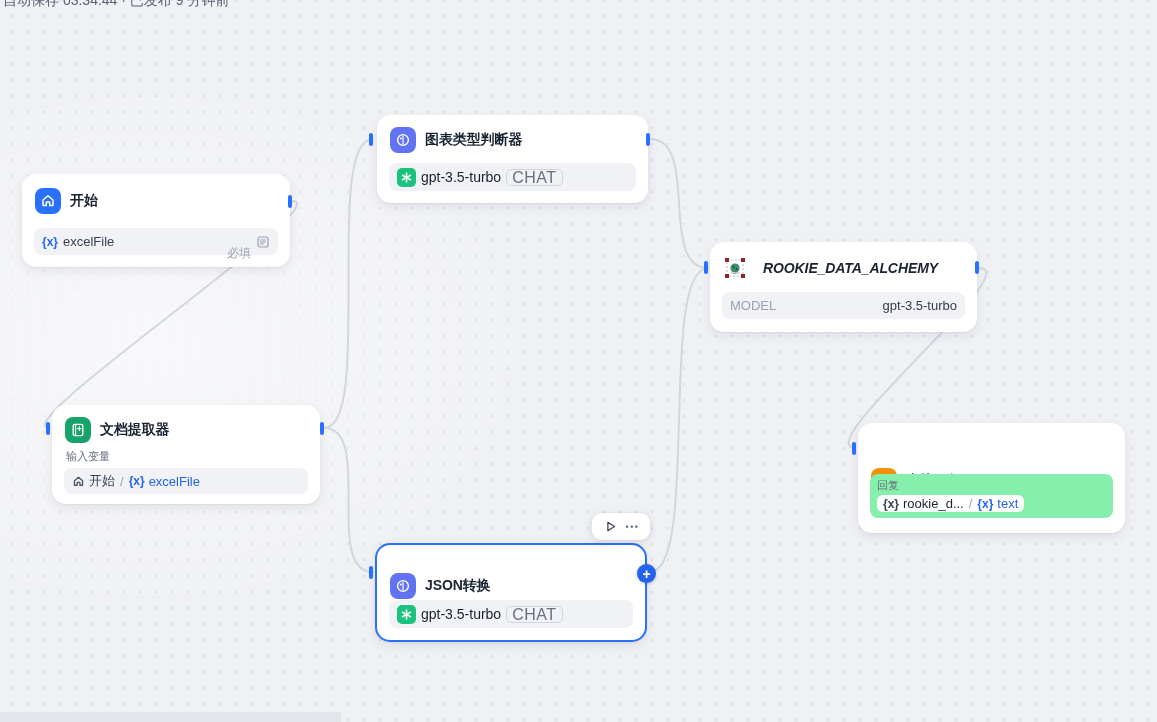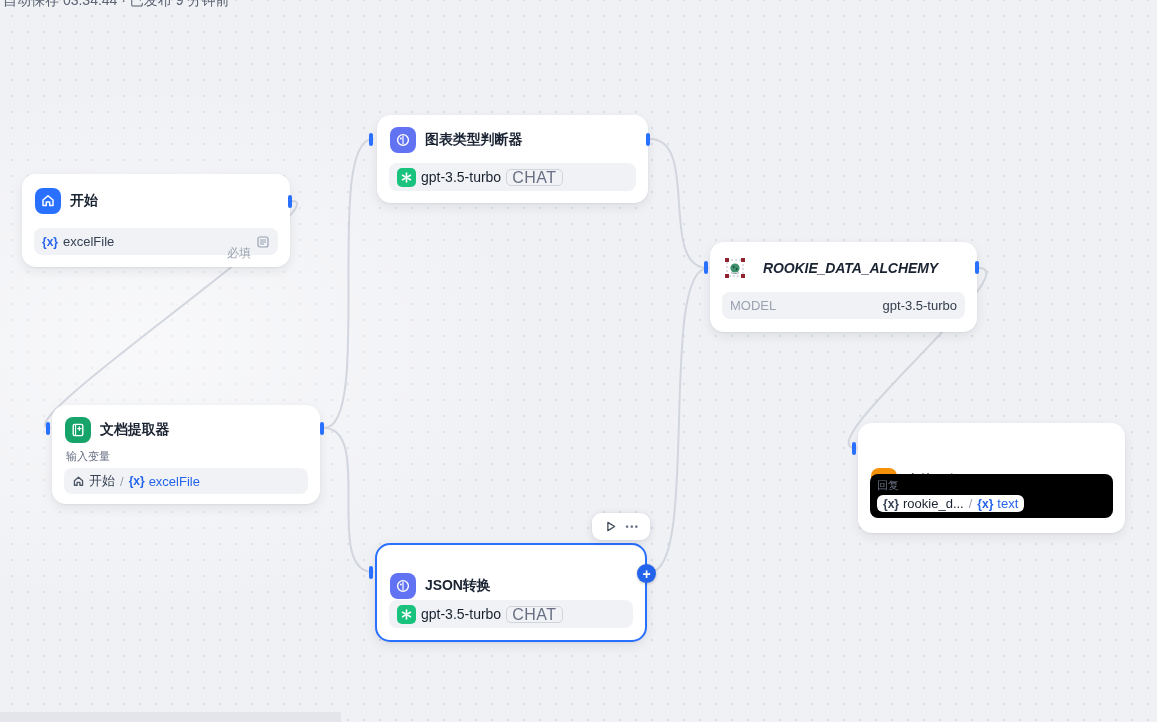--- a/index.html
+++ b/index.html
@@ -66,21 +66,21 @@
   }
   .model-label { color:#9aa2b3; font-size:13px; }
   .model-value { margin-left:auto; color:#333d4d; font-size:13px; }
 
   .white-pill {
     background:#ffffff; border-radius:6px; padding:1px 6px;
     display:inline-flex; align-items:center; gap:4px; font-size:13px;
     margin-top:2px; width:fit-content;
   }
   .answer-box {
-    position:absolute; left:12px; right:12px; background:#000000; border-radius:8px;
+    position:absolute; left:12px; right:12px; background:#86efac; border-radius:8px;
     padding:4px 7px 6px 7px; display:flex; flex-direction:column;
   }
   .answer-box .box-label { font-size:11px; color:#676f83; }
 
   .handle {
     position:absolute; width:4px; height:13px; border-radius:2px; background:#2970FF;
   }
   .plus-btn {
     position:absolute; width:19px; height:19px; border-radius:50%;
     background:#2463EB; color:#fff; display:flex; align-items:center; justify-content:center;

